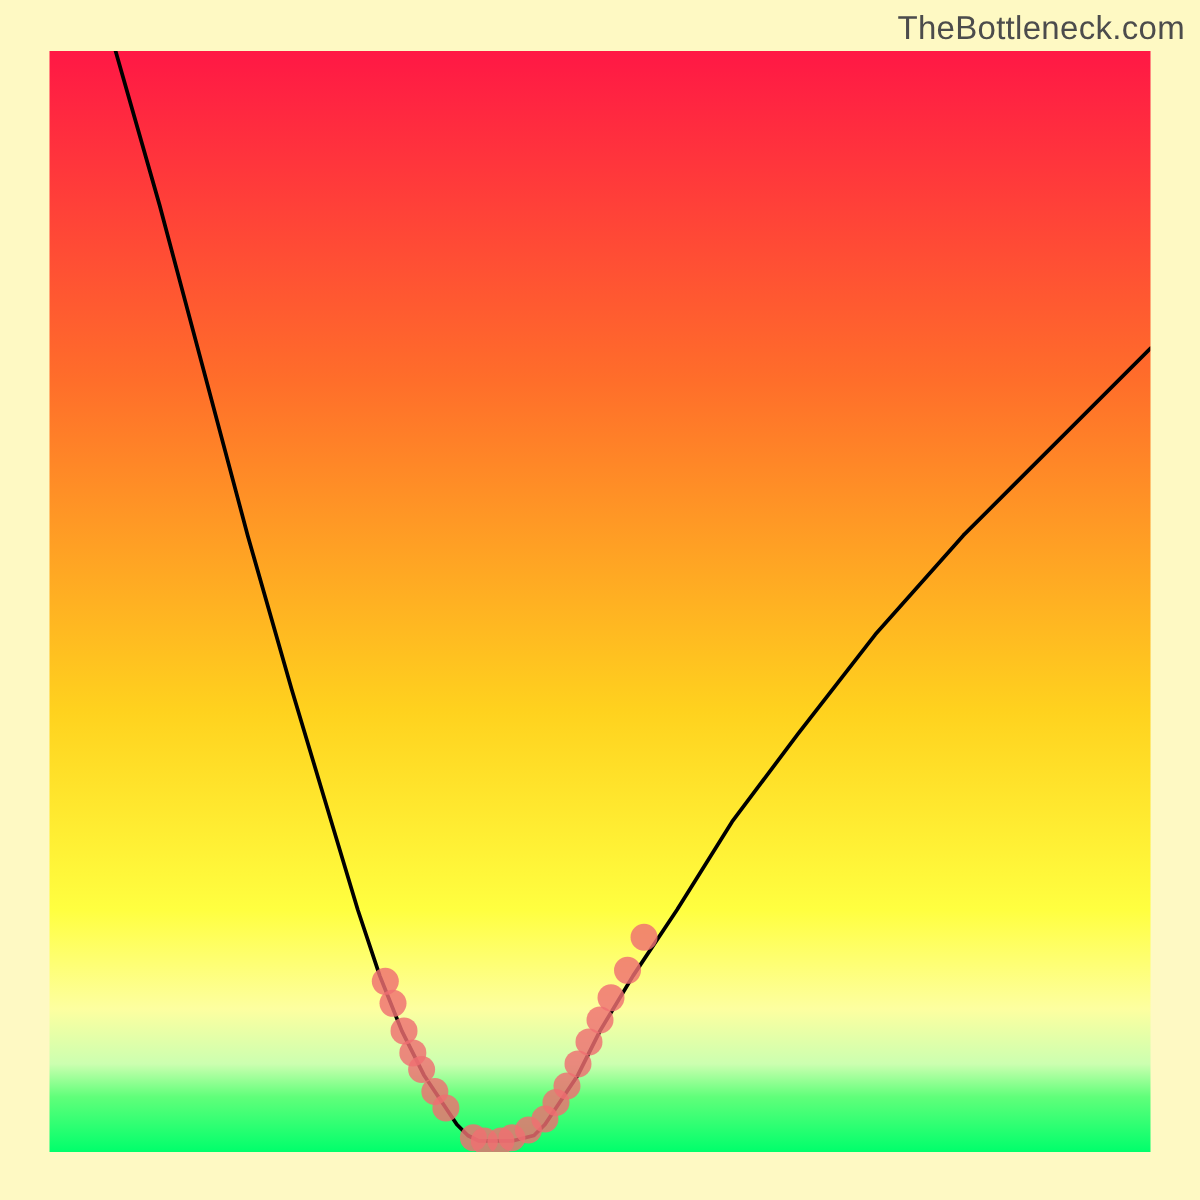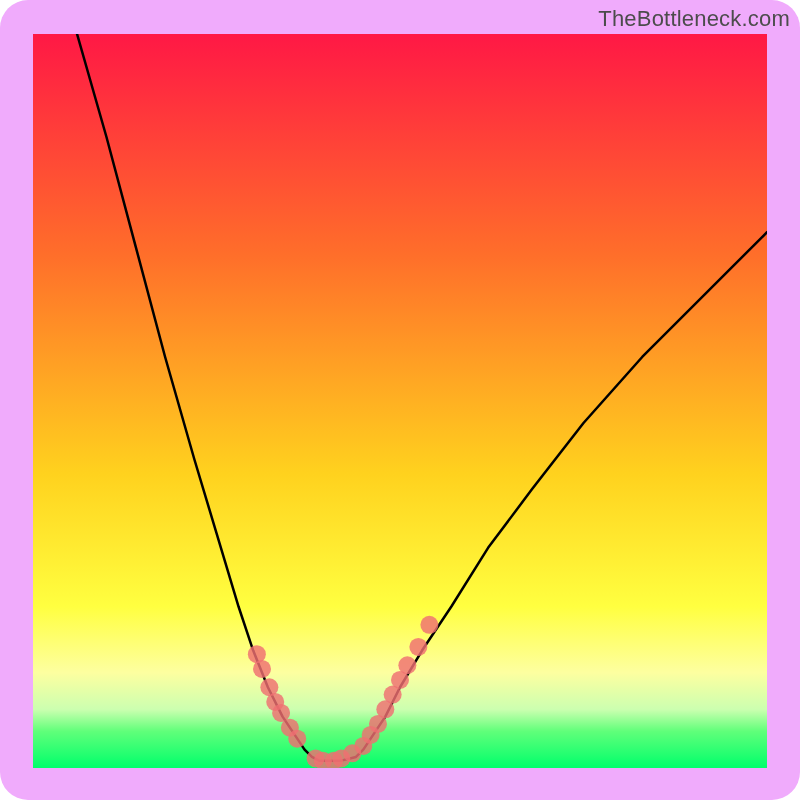--- a/index.html
+++ b/index.html
@@ -7,23 +7,22 @@
     padding: 0;
     width: 800px;
     height: 800px;
     overflow: hidden;
     font-family: Arial, Helvetica, sans-serif;
   }
   .frame {
     position: relative;
     width: 800px;
     height: 800px;
-    background: #f0abfc;
+    background: #fef9c3;
     box-sizing: border-box;
-    border-radius: 28px;
   }
   .watermark {
     position: absolute;
     top: 6px;
     right: 10px;
     color: #4c4c4c;
     font-size: 22px;
     font-weight: 500;
     z-index: 5;
     letter-spacing: 0.2px;

